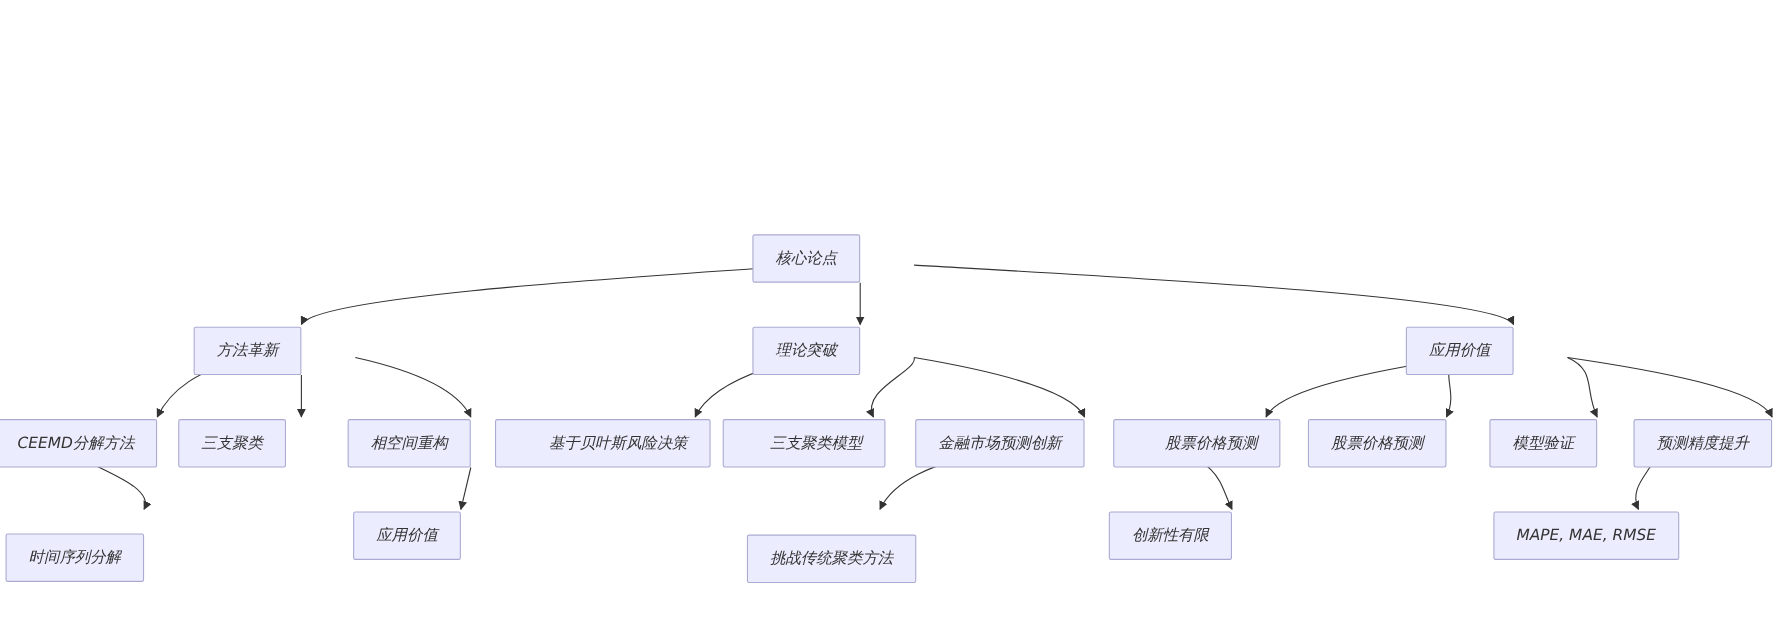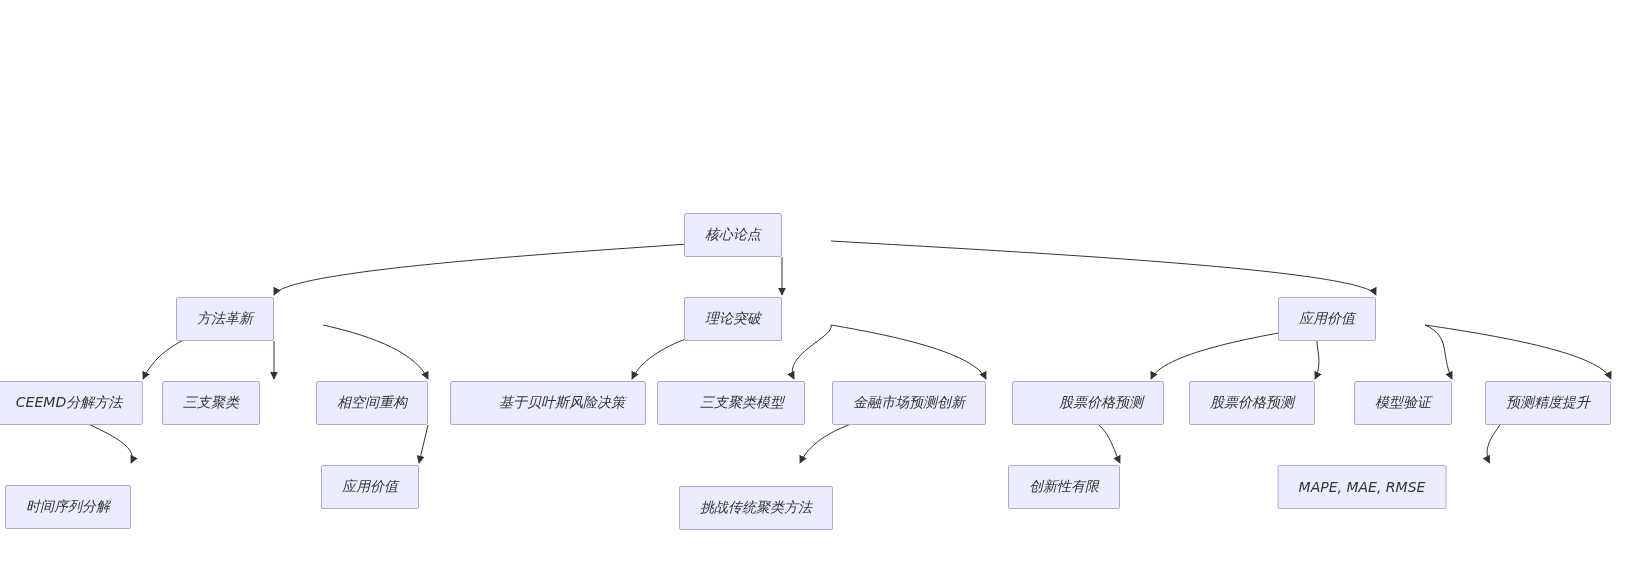--- a/index.html
+++ b/index.html
@@ -90,15 +90,15 @@
       <div class="node" style="left: 731px; top: 381px; padding-left: 42px;">三支聚类模型</div>
       <div class="node" style="left: 909px; top: 381px;">金融市场预测创新</div>
       <div class="node" style="left: 1088px; top: 381px; padding-left: 46px;">股票价格预测</div>
       <div class="node" style="left: 1252px; top: 381px;">股票价格预测</div>
       <div class="node" style="left: 1403px; top: 381px; text-align: right;">模型验证</div>
       <div class="node" style="left: 1548px; top: 381px;">预测精度提升</div>
       <div class="node" style="left: 68px; top: 465px; margin-top: 20px;">时间序列分解</div>
       <div class="node" style="left: 370px; top: 465px;">应用价值</div>
       <div class="node" style="left: 723px; top: 486px; margin-left: 33px;">挑战传统聚类方法</div>
       <div class="node" style="left: 1064px; top: 465px;">创新性有限</div>
-      <div class="node" style="left: 1362px; top: 465px;">MAPE, MAE, RMSE</div>
+      <div class="node" style="left: 1442px; top: 465px;">MAPE, MAE, RMSE</div>
     </div>
 </div>
 
 </body></html>

